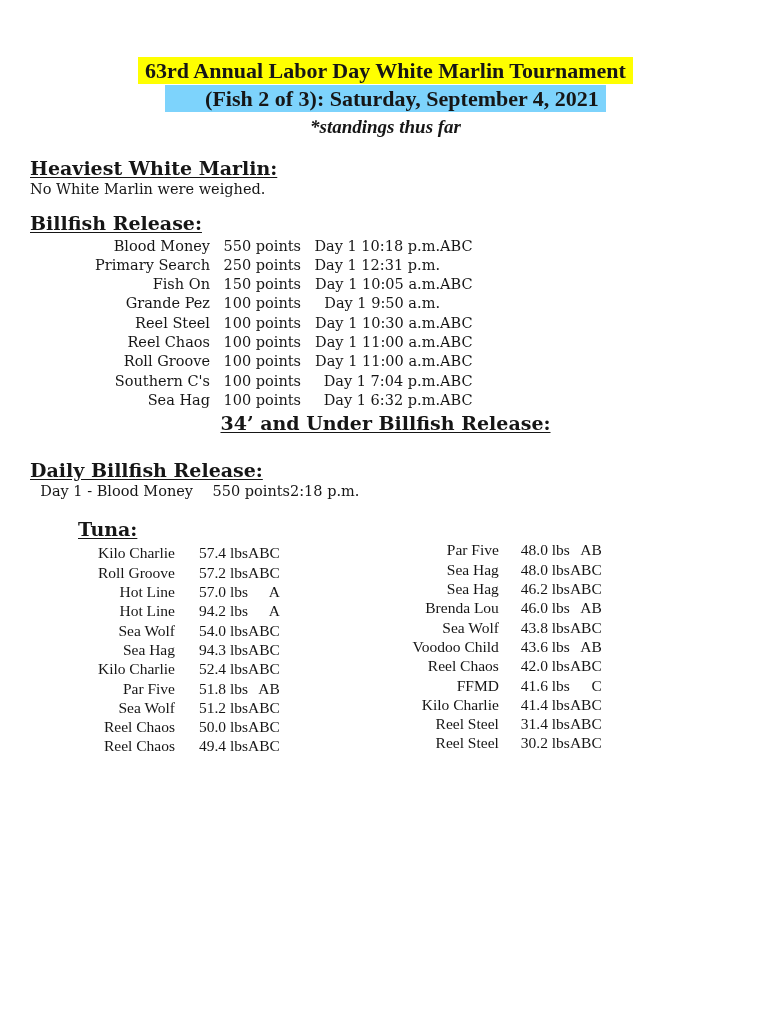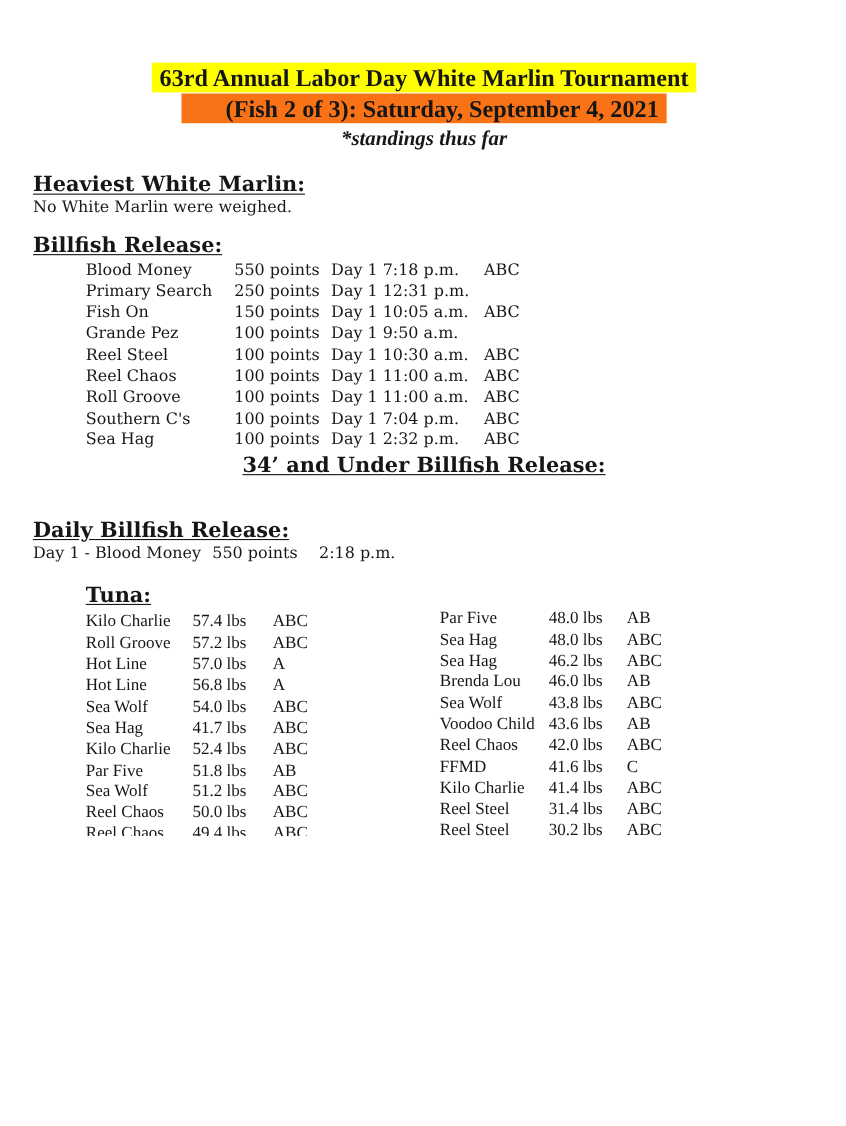--- a/index.html
+++ b/index.html
@@ -40,37 +40,37 @@
     text-decoration:underline;
     text-underline-offset:2px;
     margin:0;
   }
   .note, .plainrow {
     font-size:14.5px;
     line-height:19.5px;
     margin:0;
   }
   
-  table { border-collapse:collapse; table-layout:fixed; }
+  table { border-collapse:collapse; table-layout:fixed;text-align:right; }
   td {
     padding:0;
     font-size:14.5px;
     line-height:19.3px;
     height:19.3px;
     white-space:nowrap;
     vertical-align:baseline;
   }
   .mt-heaviest { margin-top:21px; }
   .mt-billfish { margin-top:12px; }
   .billfish-table { margin-left:48px; margin-top:2px; }
   .billfish-table td:nth-child(1){ width:132px; }
   .billfish-table td:nth-child(2){ width:88px; padding-left:3px; }
   .billfish-table td:nth-child(3){ width:139px; }
   .mt-under34 { margin-top:2px;text-align:center; }
-  .mt-daily { margin-top:36px; }
+  .mt-daily { margin-top:24px; }
   .daily-table td:nth-child(1){ width:163px; }
   .daily-table td:nth-child(2){ width:97px; }
   .mt-dolphin { margin-top:19px; }
   .dolphin-table { margin-top:2px; }
   .dolphin-table td:nth-child(1){ width:73px; }
   .dolphin-table td:nth-child(2){ width:74px; }
   .mt-tuna { margin-top:17px; margin-left:48px; }
   .tuna-cols {
     display:flex;
     align-items:flex-start;
@@ -85,37 +85,37 @@
   .tuna-right td:nth-child(1){ width:99px; }
   .tuna-right td:nth-child(2){ width:71px;margin-left:10px; }
 </style>
 </head>
 <body>
 
 <div class="page">
 
   <div class="title">
     <span class="hl" style="background-color: rgb(255, 255, 0);">63rd Annual Labor Day White Marlin Tournament</span><br>
-    <span class="hl" style="background-color: #f97316; padding-left: 40px;">(Fish 2 of 3): Saturday, September 4, 2021</span>
+    <span class="hl" style="background-color: #7dd3fc; padding-left: 40px;">(Fish 2 of 3): Saturday, September 4, 2021</span>
   </div>
   <div class="subtitle">*standings thus far</div>
 
   <section>
     <h2 class="mt-heaviest">Heaviest White Marlin:</h2>
     <p class="note">No White Marlin were weighed.</p>
   </section>
 
   <section>
     <h2 class="mt-billfish">Billfish Release:</h2>
     <table class="billfish-table">
       <tbody>
         <tr>
             <td>Blood Money</td>
             <td>550 points</td>
-            <td>Day 1 7:18 p.m.</td>
+            <td>Day 1 10:18 p.m.</td>
             <td>ABC</td>
           </tr>
           <tr>
             <td>Primary Search</td>
             <td>250 points</td>
             <td>Day 1 12:31 p.m.</td>
             <td></td>
           </tr>
           <tr>
             <td>Fish On</td>
@@ -149,21 +149,21 @@
           </tr>
           <tr>
             <td>Southern C's</td>
             <td>100 points</td>
             <td>Day 1 7:04 p.m.</td>
             <td>ABC</td>
           </tr>
           <tr>
             <td>Sea Hag</td>
             <td>100 points</td>
-            <td>Day 1 2:32 p.m.</td>
+            <td>Day 1 6:32 p.m.</td>
             <td>ABC</td>
           </tr>
       </tbody>
     </table>
   </section>
 
   <section>
     <h2 class="mt-under34">34’ and Under Billfish Release:</h2>
   </section>
 
@@ -196,31 +196,31 @@
               <td>57.2 lbs</td>
               <td>ABC</td>
             </tr>
             <tr>
               <td>Hot Line</td>
               <td>57.0 lbs</td>
               <td>A</td>
             </tr>
             <tr>
               <td>Hot Line</td>
-              <td>56.8 lbs</td>
+              <td>94.2 lbs</td>
               <td>A</td>
             </tr>
             <tr>
               <td>Sea Wolf</td>
               <td>54.0 lbs</td>
               <td>ABC</td>
             </tr>
             <tr>
               <td>Sea Hag</td>
-              <td>41.7 lbs</td>
+              <td>94.3 lbs</td>
               <td>ABC</td>
             </tr>
             <tr>
               <td>Kilo Charlie</td>
               <td>52.4 lbs</td>
               <td>ABC</td>
             </tr>
             <tr>
               <td>Par Five</td>
               <td>51.8 lbs</td>

